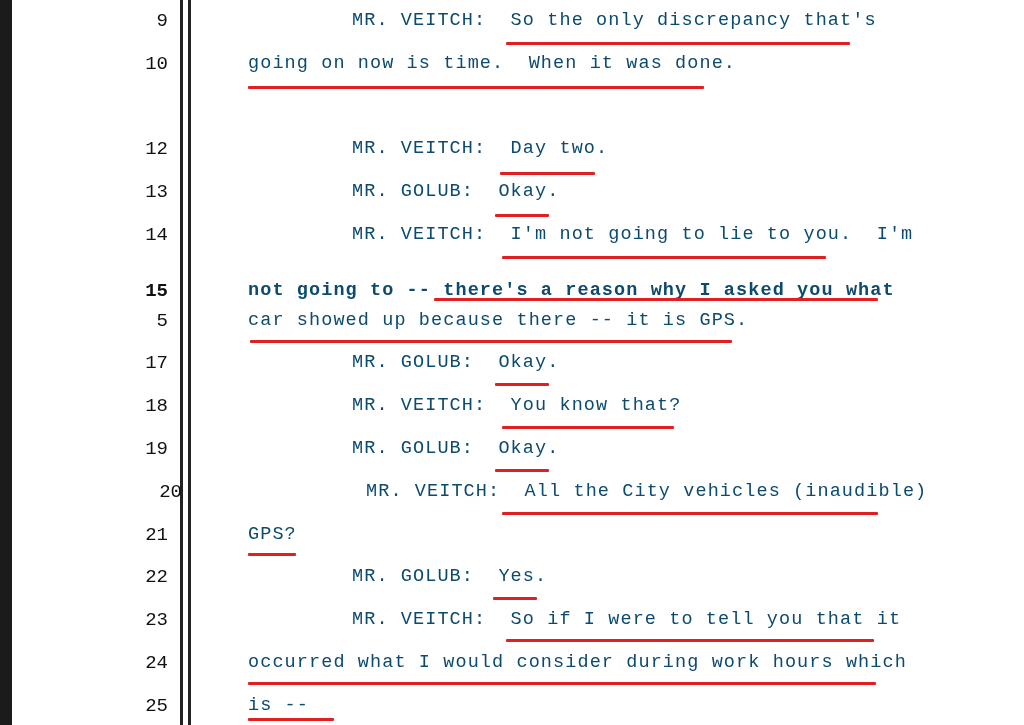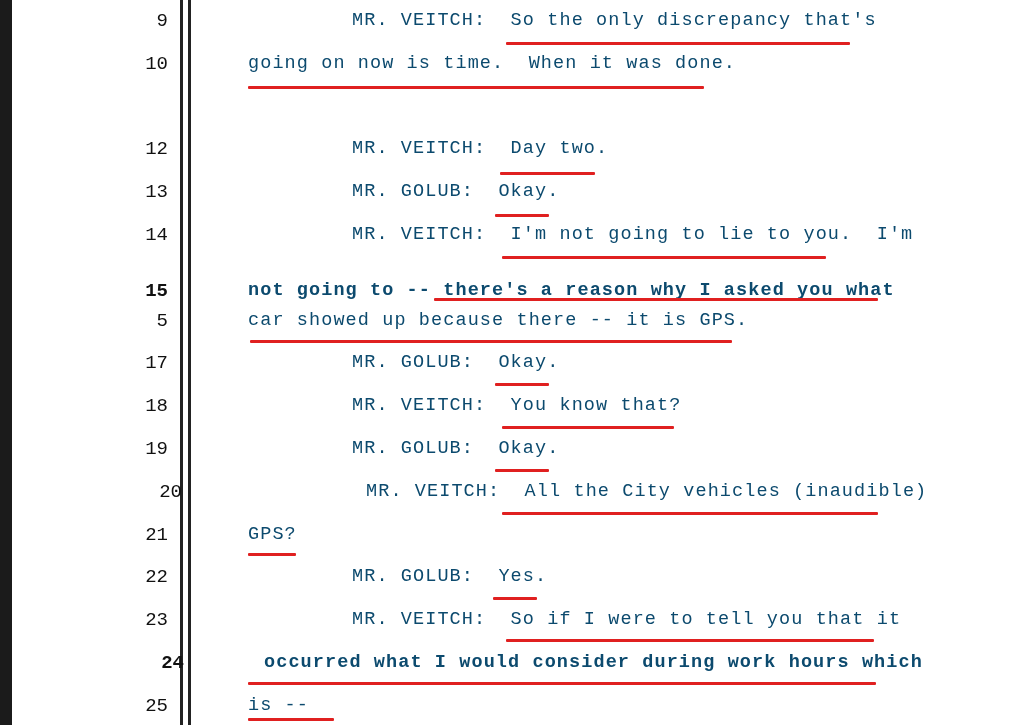--- a/index.html
+++ b/index.html
@@ -140,21 +140,21 @@
         <span class="line-text">GPS?</span>
       </div>
       <div class="line" style="position: absolute; left: 0px; top: 556.4px; width: 1024px;">
         <span class="line-num">22</span>
         <span class="line-text indented">MR. GOLUB:  Yes.</span>
       </div>
       <div class="line" style="position: absolute; left: 0px; top: 599.2px; width: 1024px;">
         <span class="line-num">23</span>
         <span class="line-text indented">MR. VEITCH:  So if I were to tell you that it</span>
       </div>
-      <div class="line" style="position: absolute; left: 16px; top: 642px; width: 952px; font-weight: bold;">
+      <div class="line" style="position: absolute; left: 0px; top: 642px; width: 952px;">
         <span class="line-num">24</span>
         <span class="line-text">occurred what I would consider during work hours which</span>
       </div>
       <div class="line" style="position: absolute; left: 0px; top: 684.8px; width: 1024px;">
         <span class="line-num">25</span>
         <span class="line-text">is --</span>
       </div>
     </div>
 <div class="mark" style="left: 506px; top: 42px; width: 344px; background: rgb(224, 32, 32);"></div>
     <div class="mark" style="left: 248px; top: 86px; width: 456px; background: rgb(224, 32, 32);"></div>

